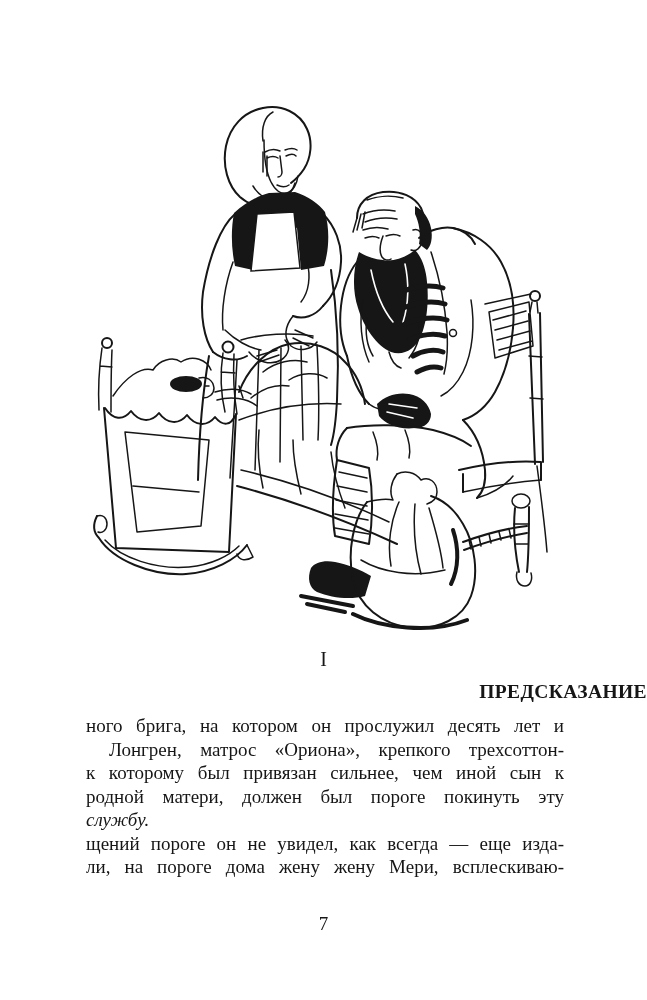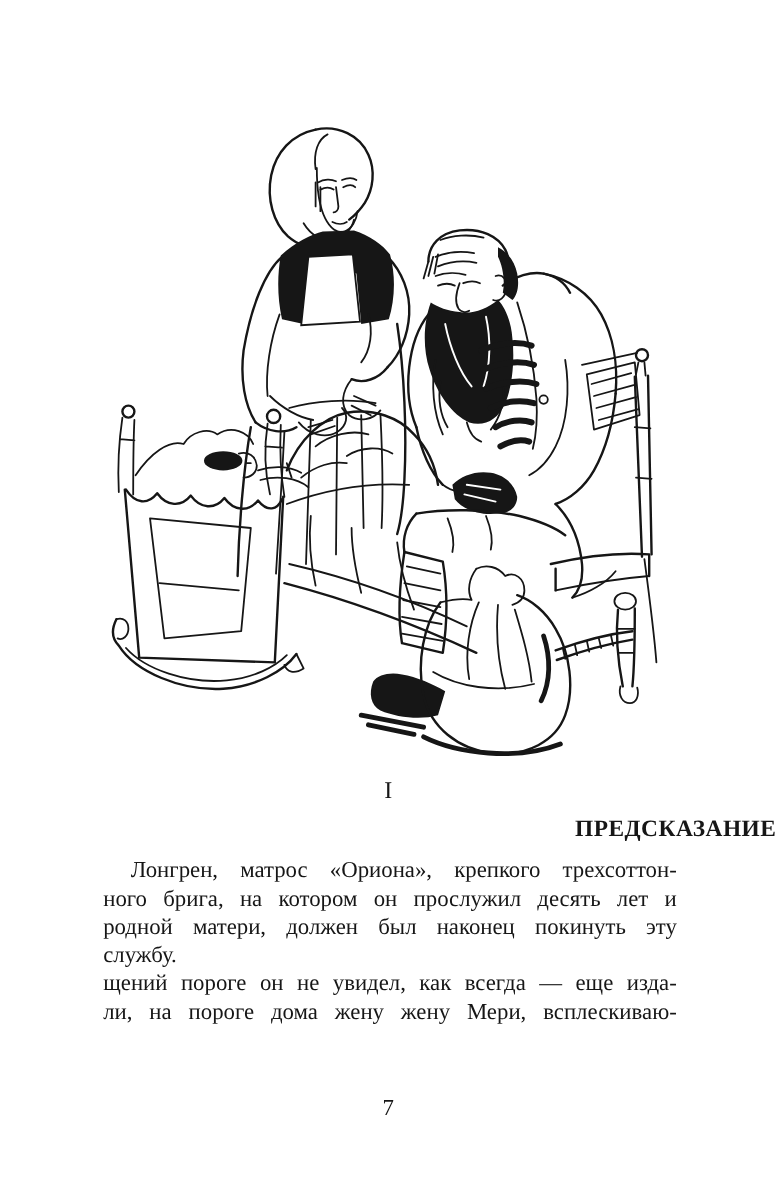--- a/index.html
+++ b/index.html
@@ -24,21 +24,21 @@
   }
   .body-text{
     position:absolute;top:714px;left:86px;width:478px;
     font-size:19px;line-height:23.5px;
   }
   .line{
     text-align:justify;text-align-last:justify;
     white-space:nowrap;
   }
   .line.indent{padding-left:23px;}
-  .line.para-end{text-align-last:left;}
+  .line.para-end{text-align-last:left;font-style:italic;}
   .page-number{
     position:absolute;top:913px;left:0;width:647px;
     text-align:center;font-size:19px;
   }
   svg .ln{fill:none;stroke:#161616;stroke-width:2;stroke-linecap:round;stroke-linejoin:round;}
   svg .fine{stroke-width:1.5;}
   svg .heavy{stroke-width:4;}
   svg .dark{fill:#161616;stroke:none;}
   svg .whiteline{fill:none;stroke:#ffffff;stroke-width:1.6;stroke-linecap:round;}
   svg .stripe{fill:none;stroke:#161616;stroke-width:5;stroke-linecap:round;}
@@ -198,23 +198,24 @@
       <path class="ln heavy" d="M352,614 C380,628 430,634 466,620"></path>
     </g>
   </svg>
 
   <div class="chapter-number">I</div>
 
   <div class="chapter-title">ПРЕДСКАЗАНИЕ</div>
 
   <div class="body-text">
     <div>
+      <div class="line">ного брига, на котором он прослужил десять лет и</div>
       <div class="line indent">Лонгрен, матрос «Ориона», крепкого трехсоттон-</div>
-      <div class="line">ного брига, на котором он прослужил десять лет и</div>
-      <div class="line">родной матери, должен был наконец покинуть эту</div>
+      <div class="line">к которому был привязан сильнее, чем иной сын к</div>
+      <div class="line">родной матери, должен был пороге покинуть эту</div>
       <div class="line para-end">службу.</div>
     </div>
     <div>
       <div class="line">щений пороге он не увидел, как всегда — еще изда-</div>
       <div class="line">ли, на пороге дома жену жену Мери, всплескиваю-</div>
     </div>
   </div>
 
   <div class="page-number">7</div>
 

